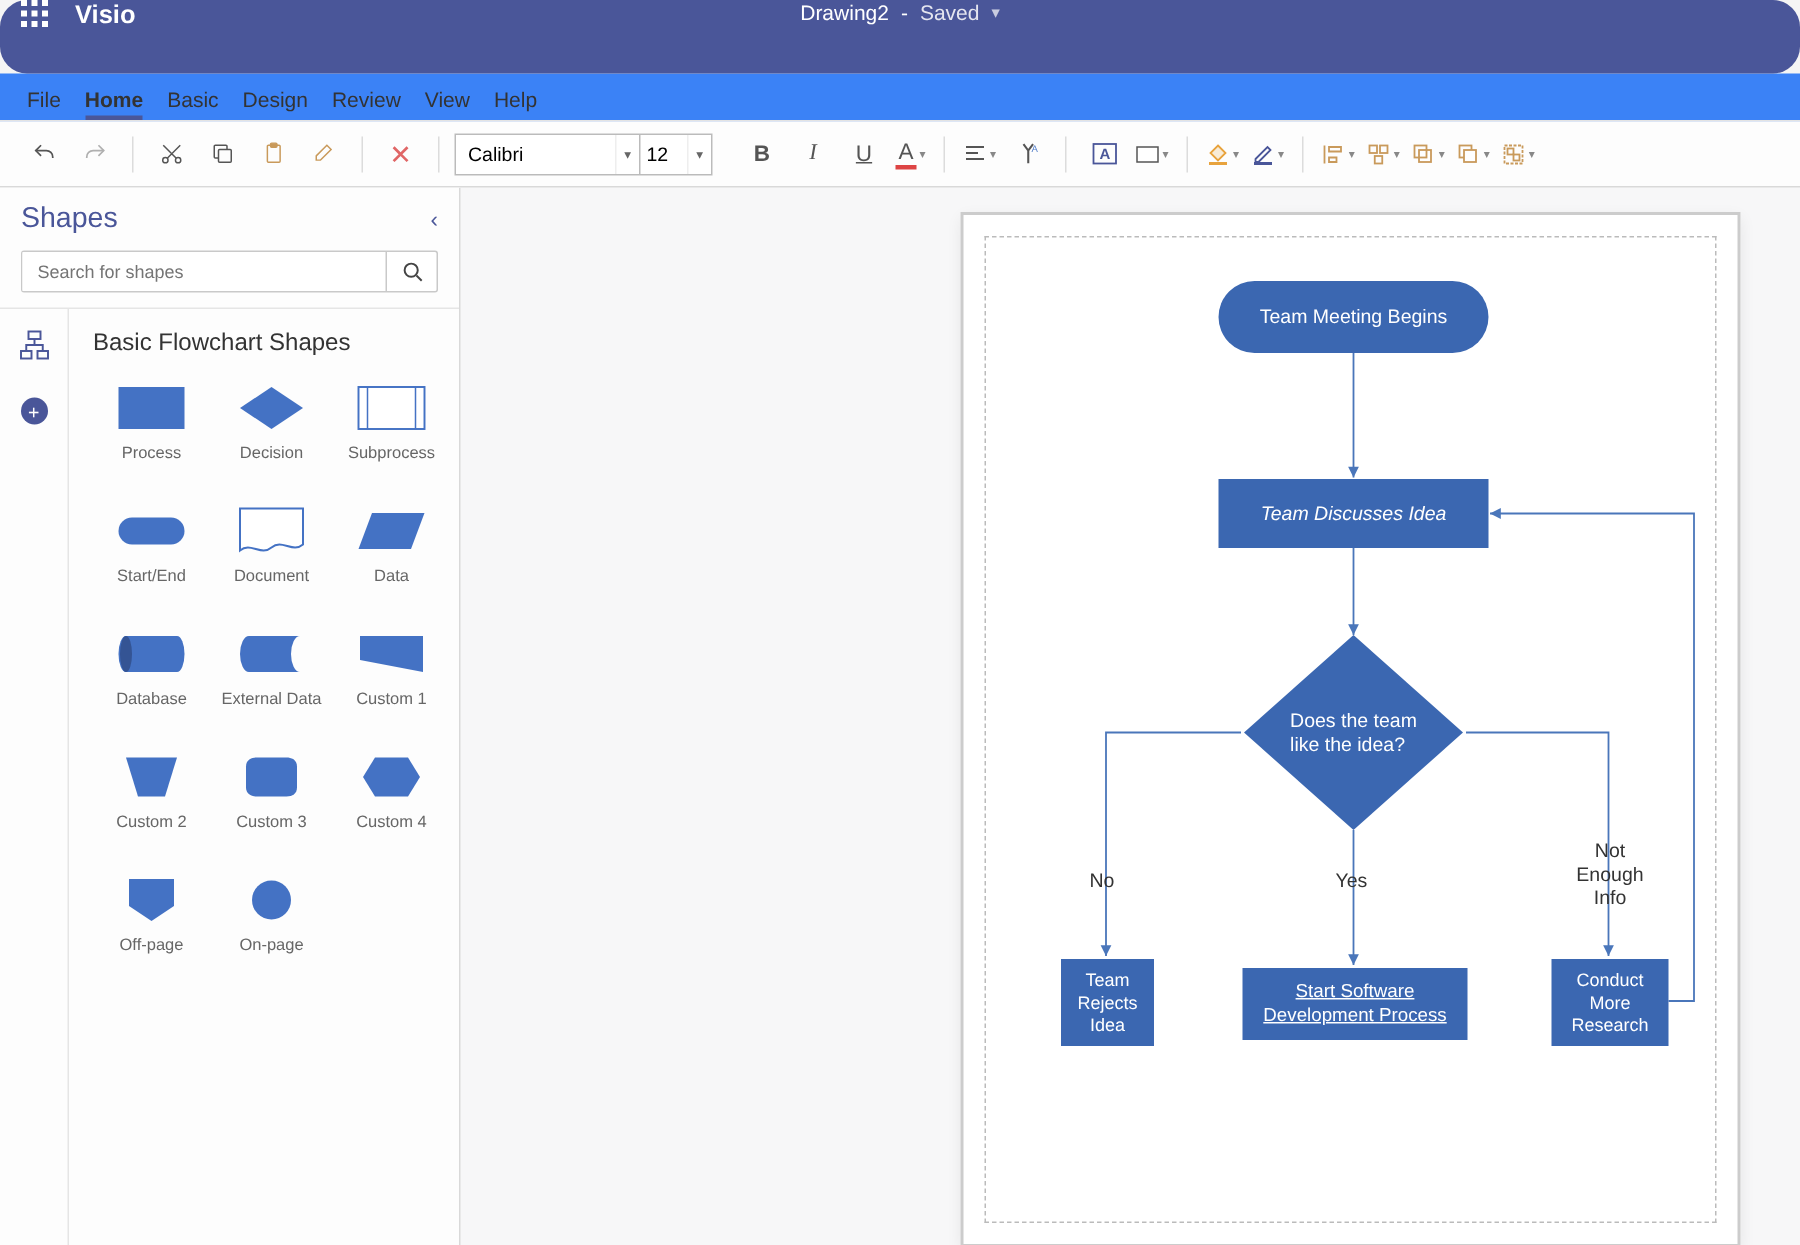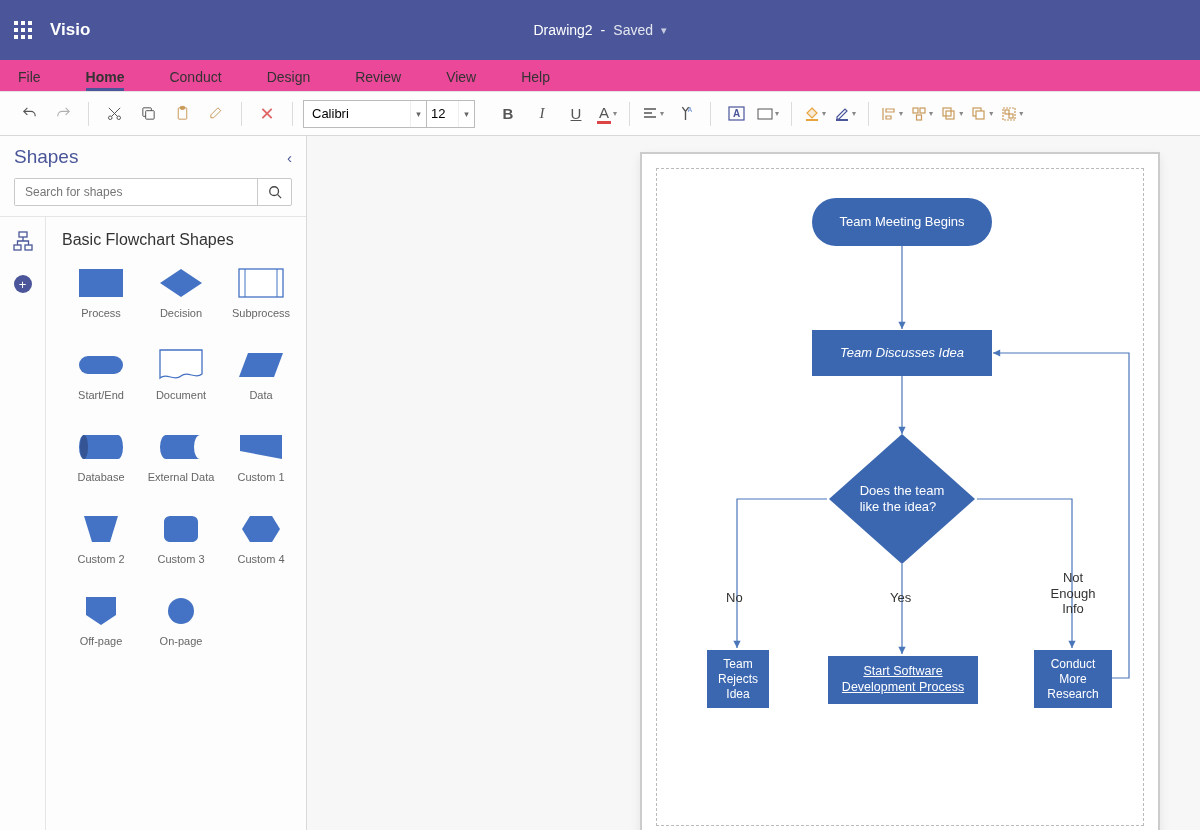--- a/index.html
+++ b/index.html
@@ -1,28 +1,28 @@
 <!DOCTYPE html>
 <html><head>
 <meta charset="utf-8">
 <style>
 * { margin: 0; padding: 0; box-sizing: border-box; font-family: "Segoe UI", Arial, sans-serif; }
 body { width: 1200px; height: 830px; overflow: hidden; background: #f5f5f5; display: flex; flex-direction: column; }
 
 
-.titlebar { background: #4a5699; color: #fff; height: 60px; display: flex; align-items: center; position: relative; }
+.titlebar { background: #4a5699; color: #fff; height: 49px; display: flex; position: relative; border-radius: 18px; }
 .waffle { margin-left: 14px; margin-right: 18px; display: grid; grid-template-columns: repeat(3,4px); grid-template-rows: repeat(3,4px); gap: 3px; cursor: pointer; }
 .waffle span { background: #fff; width: 4px; height: 4px; }
 .app-name { font-size: 17px; font-weight: 600; }
 .doc-status { position: absolute; left: 50%; transform: translateX(-50%); display: flex; align-items: center; gap: 8px; font-size: 14px; }
 .doc-status .saved { opacity: .85; }
 .doc-status .chev { opacity: .7; font-size: 11px; }
 
 
-.tabs { background: #ec4899; height: 32px; display: flex; align-items: flex-end; padding-left: 18px; gap: 45px; border-bottom: 1px solid #e3e3e3; }
+.tabs { background: #3b82f6; height: 32px; display: flex; align-items: flex-end; padding-left: 18px; gap: 16px; border-bottom: 1px solid #e3e3e3; }
 .tab { font-size: 14px; color: #333; padding-bottom: 6px; cursor: pointer; }
 .tab.active { font-weight: 600; border-bottom: 3px solid #4a5699; padding-bottom: 3px; }
 
 
 .toolbar { background: #fdfdfd; height: 44px; display: flex; align-items: center; padding: 0 14px; gap: 4px; border-bottom: 1px solid #d9d9d9; }
 .tbtn { width: 30px; height: 30px; display: flex; align-items: center; justify-content: center; color: #555; cursor: pointer; border-radius: 2px; font-size: 15px; }
 .tsep { width: 1px; height: 24px; background: #dcdcdc; margin: 0 6px; }
 .tbtn.red { color: #e06666; font-size: 18px; font-weight: 300; }
 .font-box { display: flex; border: 1px solid #bbb; height: 28px; background: #fff; }
 .font-name { width: 106px; padding: 0 8px; font-size: 13px; border: none; outline: none; }
@@ -91,21 +91,21 @@
     <span>Drawing2</span>
     <span>-</span>
     <span class="saved">Saved</span>
     <span class="chev">▾</span>
   </div>
 </div>
 
 <div class="tabs">
   <div class="tab">File</div>
   <div class="tab active">Home</div>
-  <div class="tab">Conduct</div>
+  <div class="tab">Basic</div>
   <div class="tab">Design</div>
   <div class="tab">Review</div>
   <div class="tab">View</div>
   <div class="tab">Help</div>
 </div>
 
 <div class="toolbar">
   <div class="tbtn">
     <svg viewBox="0 0 24 24" fill="none" stroke="currentColor" stroke-width="1.6">
         <path d="M9 14l-5-5 5-5"></path>

